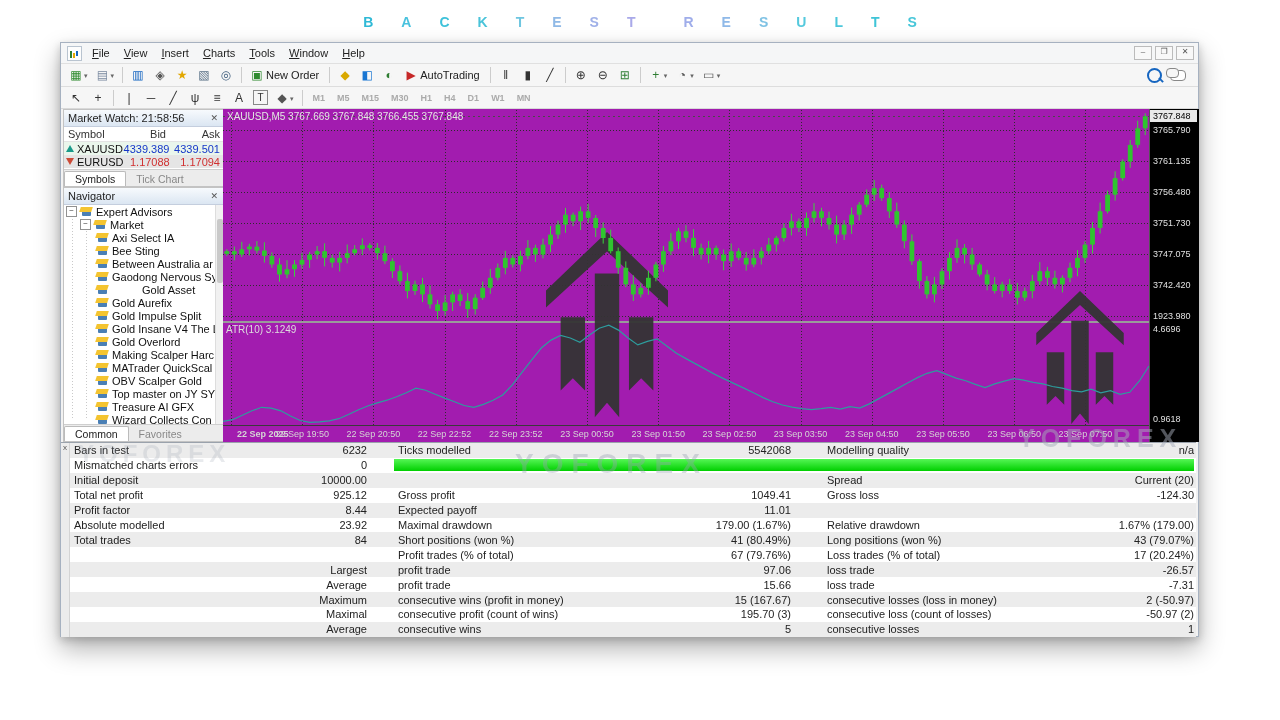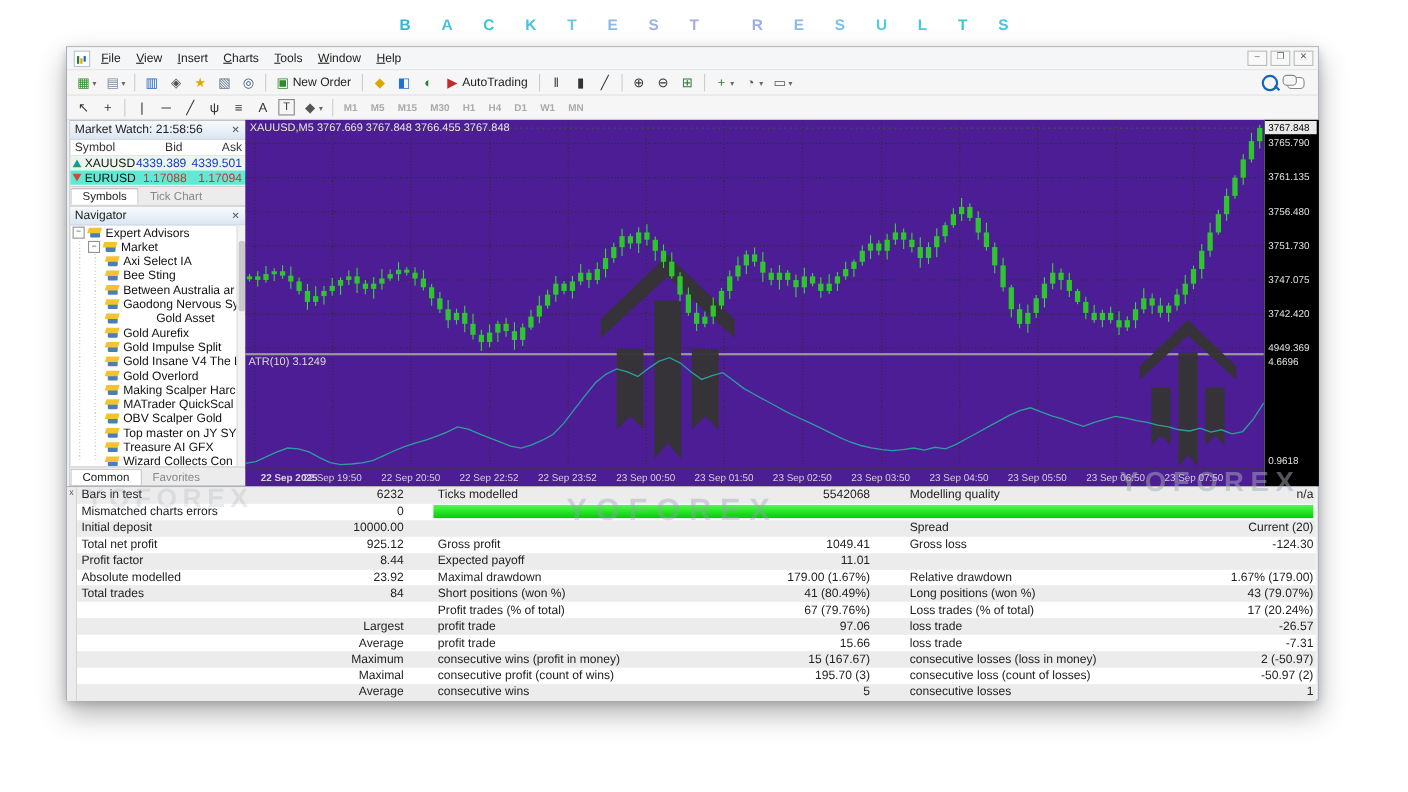--- a/index.html
+++ b/index.html
@@ -47,21 +47,21 @@
   
   .panel{position:absolute;background:#fff;border:1px solid #c3c3c3;font-size:11px;}
   .panel-header{height:16px;background:linear-gradient(#f7fafd,#dbe6f2);border-bottom:1px solid #c4cede;
                 display:flex;align-items:center;padding:0 4px;color:#222;}
   .panel-x{margin-left:auto;font-size:9px;color:#555;padding:0 2px;}
   .mw-cols{display:flex;height:14px;border-bottom:1px solid #e3e3e3;color:#333;align-items:center;}
   .mw-cols .c-sym{flex:1;padding-left:4px;}
   .mw-cols .c-bid,.mw-cols .c-ask{width:50px;text-align:right;padding-right:4px;}
   .mw-row{display:flex;height:13px;align-items:center;}
   .mw-row.up{background:#eaf6ec;}
-  .mw-row.down{background:#5eead4;}
+  .mw-row.down{background:#e5e5e5;}
   .mw-sym{flex:1;display:flex;align-items:center;gap:3px;padding-left:2px;color:#111;}
   .tri-up{width:0;height:0;border-left:4px solid transparent;border-right:4px solid transparent;
           border-bottom:7px solid #1a9a8a;}
   .tri-down{width:0;height:0;border-left:4px solid transparent;border-right:4px solid transparent;
             border-top:7px solid #cc4b37;}
   .mw-row.up .num{color:#1637c8;}
   .mw-row.down .num{color:#d03030;}
   .num{width:50px;text-align:right;padding-right:4px;}
   .panel-tabs{position:absolute;left:0;right:0;bottom:0;height:16px;background:#ececec;border-top:1px solid #cfcfcf;
               display:flex;align-items:flex-end;font-size:10.5px;}
@@ -72,21 +72,21 @@
   .tree-row{height:13px;display:flex;align-items:center;gap:3px;white-space:nowrap;color:#111;}
   .expander{width:9px;height:9px;border:1px solid #919191;background:#fff;font-size:8px;line-height:7px;
             text-align:center;color:#444;flex:0 0 auto;}
   .cap{width:13px;height:11px;position:relative;flex:0 0 auto;}
   .cap::before{content:"";position:absolute;left:2px;top:4px;width:9px;height:6px;background:#4a7fb5;border-radius:1px;}
   .cap::after{content:"";position:absolute;left:0;top:1px;width:12px;height:5px;background:#f4c430;transform:skewX(-18deg);}
   .vscroll{position:absolute;right:0;top:17px;bottom:17px;width:8px;background:#f1f1f1;border-left:1px solid #ddd;}
   .vthumb{position:absolute;left:1px;top:14px;width:6px;height:64px;background:#c9c9c9;border-radius:2px;}
   .guide{position:absolute;width:1px;background-image:repeating-linear-gradient(0deg,#c9c9c9 0 1px,transparent 1px 3px);}
   
-  .chart{position:absolute;left:162px;top:66px;width:975px;height:333px;background:#4c1d95;}
+  .chart{position:absolute;left:162px;top:66px;width:975px;height:333px;background:#a21caf;}
   .plot{position:absolute;left:0;top:0;width:926px;height:212px;overflow:hidden;}
   .pane-sep{position:absolute;left:0;top:212px;width:926px;height:2px;background:#9a9a9a;}
   .atr-pane{position:absolute;left:0;top:214px;width:926px;height:102px;overflow:hidden;}
   .time-axis{position:absolute;left:0;top:316px;width:926px;height:17px;border-top:1px solid #3a3a3a;}
   .scale-col{position:absolute;left:926px;top:0;width:49px;height:333px;background:#000;border-left:1px solid #565656;}
   .gridh{position:absolute;left:0;width:926px;height:1px;
          background-image:repeating-linear-gradient(90deg,#2d2d2d 0 1px,transparent 1px 3px);}
   .gridv{position:absolute;top:0;width:1px;
          background-image:repeating-linear-gradient(0deg,#2d2d2d 0 1px,transparent 1px 3px);}
   .sym-label{position:absolute;left:4px;top:2px;font-size:10px;color:#e6e6e6;z-index:3;}
@@ -697,21 +697,21 @@
           <span class="t-tick" style="left: 791.2px;">23 Sep 06:50</span>
           <span class="t-tick" style="left: 862.4px;">23 Sep 07:50</span>
         </div>
       <div class="scale-col" id="scale-col">
           <span class="scale-tick" style="top: 15.7px;">3765.790</span>
           <span class="scale-tick" style="top: 46.6px;">3761.135</span>
           <span class="scale-tick" style="top: 77.5px;">3756.480</span>
           <span class="scale-tick" style="top: 109.1px;">3751.730</span>
           <span class="scale-tick" style="top: 140px;">3747.075</span>
           <span class="scale-tick" style="top: 171px;">3742.420</span>
-          <span class="scale-tick" style="top: 201.9px;">4949.369</span>
+          <span class="scale-tick" style="top: 201.9px;">1923.980</span>
           <div class="price-box" style="top: 1px;">3767.848</div>
           <span class="scale-tick" style="top: 215px;">4.6696</span>
           <span class="scale-tick" style="top: 305px;">0.9618</span>
         </div>
     <svg class="wm-logo" viewBox="0 0 100 160" style="left: 323px; top: 118px; width: 122px; height: 205px; opacity: 0.95; position: absolute;">
           <polygon points="50,0 100,48 100,62 50,16 0,62 0,48" fill="#343434"></polygon>
           <polygon points="12,70 32,70 32,130 22,120 12,130" fill="#343434"></polygon>
           <polygon points="40,34 60,34 60,152 50,140 40,152" fill="#343434"></polygon>
           <polygon points="68,70 88,70 88,130 78,120 68,130" fill="#343434"></polygon>
         </svg>

